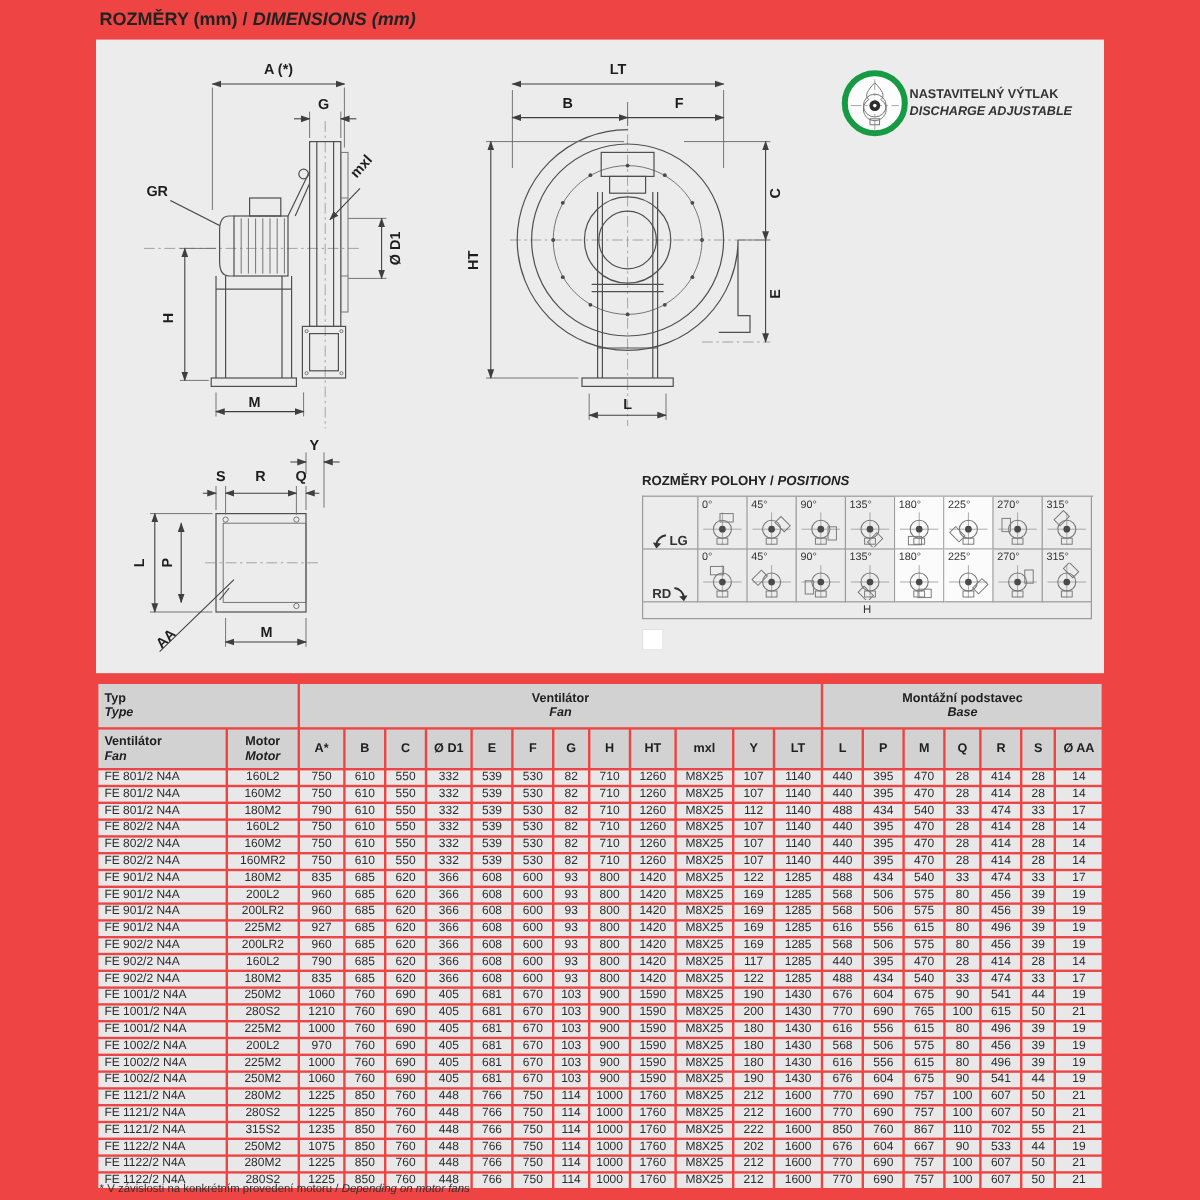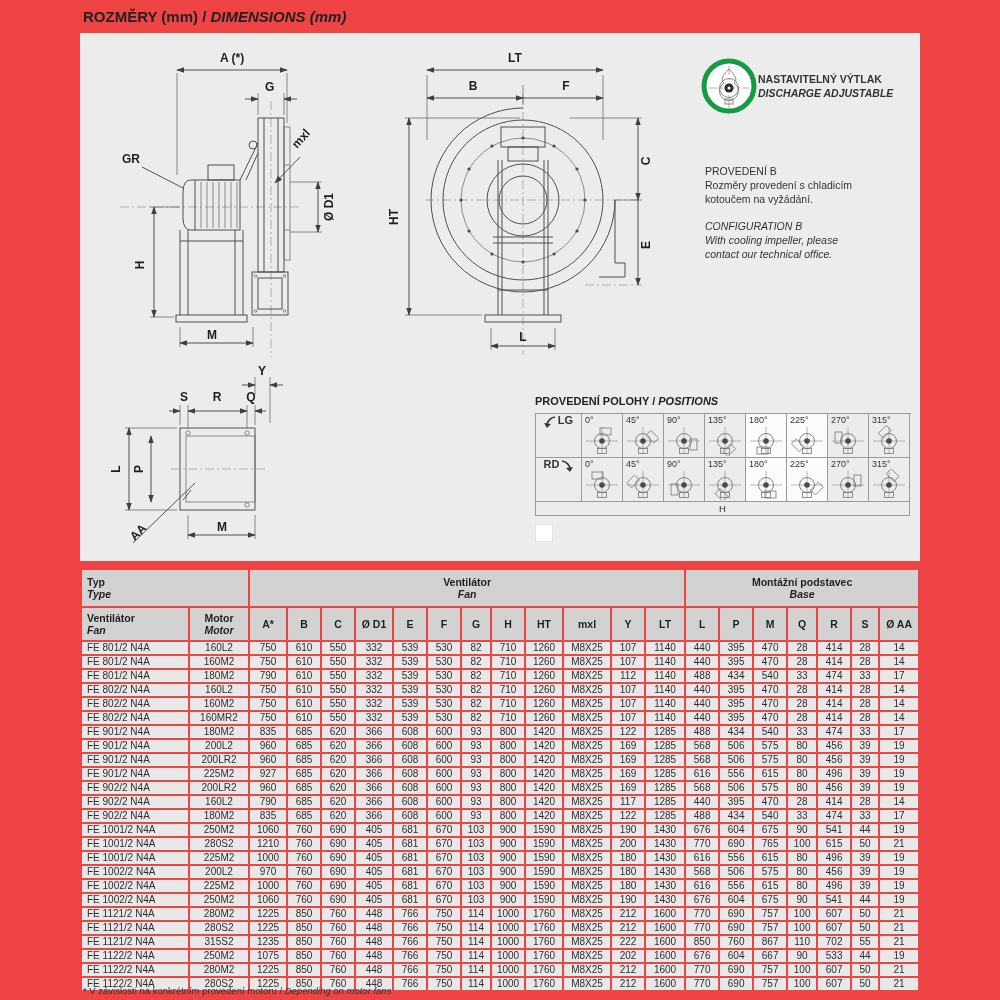--- a/index.html
+++ b/index.html
@@ -21,21 +21,21 @@
   .confnote{position:absolute;left:625px;top:131px;font-size:10.5px;line-height:14px;color:#333}
   .confnote .blk.en{font-style:italic;margin-top:13px}
   .positions{position:absolute;left:455px;top:362px;width:380px}
   .pos-title{font-size:11px;font-weight:bold;margin-bottom:6px;color:#222}
   .pos-title .en{font-style:italic}
   .pos-grid{display:grid;grid-template-columns:46px repeat(8,41px);border-top:1px solid #9a9a9a;border-left:1px solid #9a9a9a;width:375px}
   .pos-cell{border-right:1px solid #9a9a9a;border-bottom:1px solid #9a9a9a;height:43px;position:relative}
   .pos-cell.hl{background:#fbfbfb}
   .pos-angle{position:absolute;left:3px;top:1px;font-size:9px;color:#333}
   .pos-icon{position:absolute;left:1px;top:11px}
-  .pos-label{display:flex;align-items:flex-start;justify-content:center;gap:1px;font-size:11px;font-weight:bold;color:#333}
+  .pos-label{display:flex;align-items:flex-end;justify-content:center;gap:1px;font-size:11px;font-weight:bold;color:#333}
   .pos-footer{grid-column:1 / -1;height:13px;border-right:1px solid #9a9a9a;border-bottom:1px solid #9a9a9a;
               text-align:center;font-size:9.5px;line-height:13px;color:#333}
   .pos-note{display:flex;gap:9px;margin-top:8px;align-items:flex-start}
   .pos-note .sq{width:16px;height:16px;background:#fff;border:1px solid #e2e2e2;flex:none}
   .pos-note .txt{font-size:9.5px;line-height:12px;color:#333}
   .pos-note .en{font-style:italic}
   .dim-table{position:absolute;left:80px;top:568px;width:840px;border-collapse:separate;border-spacing:2px;table-layout:fixed}
   .dim-table th{background:#d2d2d2;font-size:10.5px;font-weight:bold;padding:4px;vertical-align:middle;text-align:center;line-height:12px;color:#1f1f1f;overflow:hidden}
   .dim-table th .it{font-style:italic}
   .dim-table th.gh{height:28px}
@@ -251,36 +251,24 @@
         <circle cx="29" cy="31" r="4.5" fill="#2e2e2e"></circle>
         <circle cx="29" cy="31" r="1.5" fill="#ffffff"></circle>
         <rect class="thin" x="25" y="42" width="8" height="5" fill="none"></rect>
       </svg>
       <div class="badge-text">
         <div>NASTAVITELNÝ VÝTLAK</div>
         <div class="en">DISCHARGE ADJUSTABLE</div>
       </div>
     </div>
 
-    <div class="confnote">
-      <div class="blk cs">
-        <div>PROVEDENÍ B</div>
-        <div>Rozměry provedení s chladicím</div>
-        <div>kotoučem na vyžádání.</div>
-      </div>
-      <div class="blk en">
-        <div>CONFIGURATION B</div>
-        <div>With cooling impeller, please</div>
-        <div>contact our technical office.</div>
-      </div>
-    </div>
 
     <div class="positions">
       <div class="pos-title">
-        <span>PROVEDENÍ POLOHY</span><span> / </span><span class="en">POSITIONS</span>
+        <span>ROZMĚRY POLOHY</span><span> / </span><span class="en">POSITIONS</span>
       </div>
       <div class="pos-grid">
           <div class="pos-cell pos-label">
             <svg width="13" height="14" viewBox="0 0 13 14">
               <path d="M11,3 A9,9 0 0 0 3,11" fill="none" stroke="#333" stroke-width="1.6"></path>
               <polygon points="3,14 0,9 7,10" fill="#333"></polygon>
             </svg>
             <span>LG</span>
           </div>
           <div class="pos-cell">

